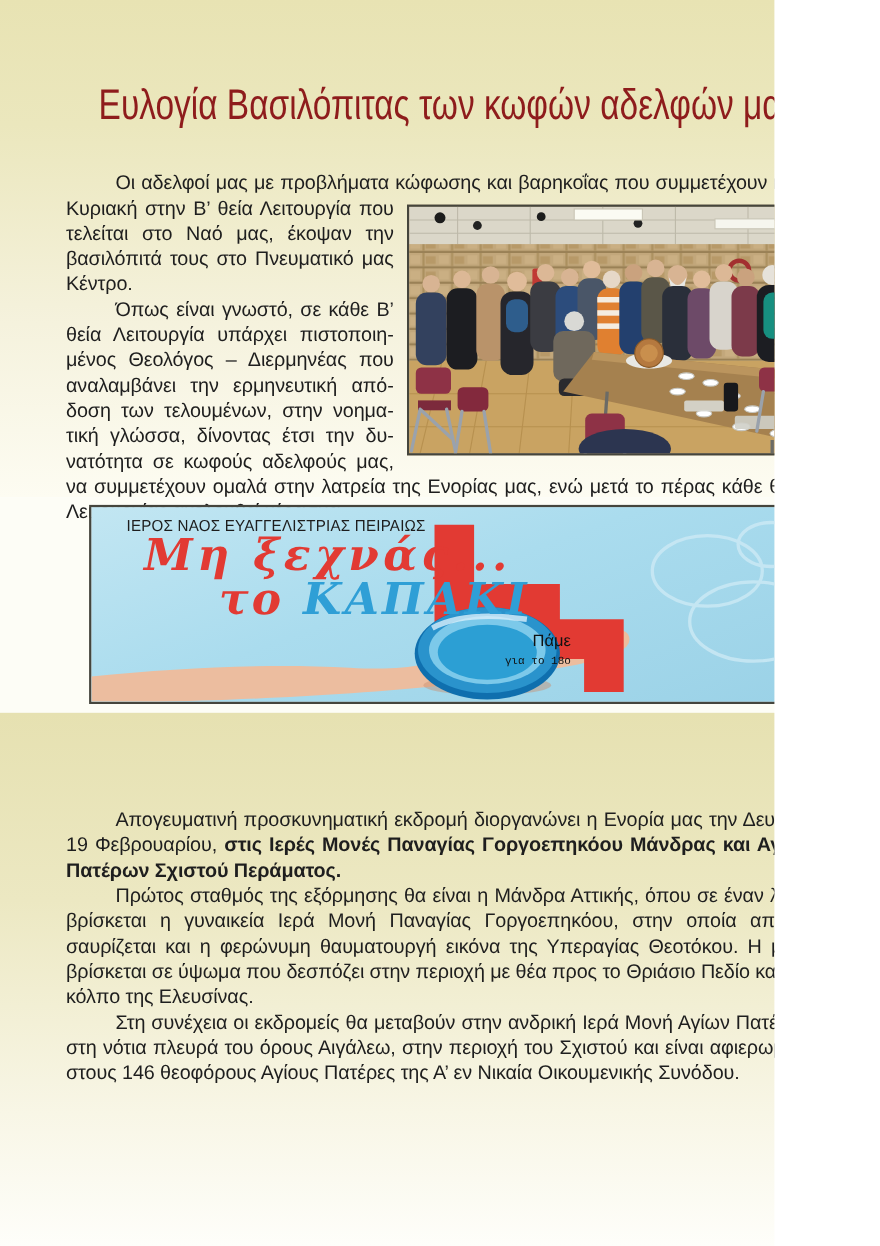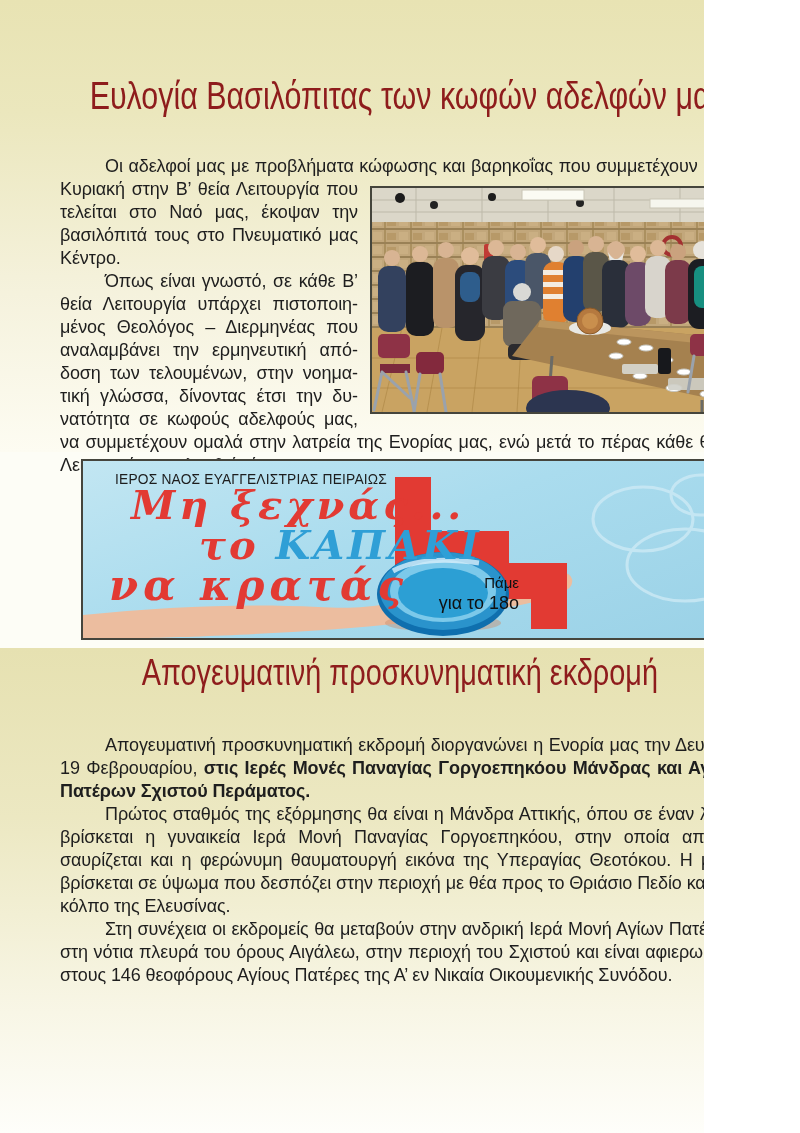--- a/index.html
+++ b/index.html
@@ -36,21 +36,21 @@
           letter-spacing:.2px;transform:scaleX(.95);transform-origin:left;white-space:nowrap;}
   .script{position:absolute;margin:0;font-family:"DejaVu Serif",serif;font-style:italic;
           font-weight:bold;color:var(--banner-red,#e23a33);white-space:nowrap;line-height:1;}
   #b-line1{left:48px;top:24px;font-size:40px;letter-spacing:4px;}
   #b-line2{left:116px;top:64px;font-size:40px;letter-spacing:3px;}
   #b-line2 .blue{color:var(--banner-blue,#2f9fd6);}
   #b-line3{left:26px;top:104px;font-size:42px;letter-spacing:5px;}
   .banner-svg{position:absolute;left:0;top:0;}
   .cap-text{position:absolute;left:296px;top:112px;width:140px;text-align:right;
             font-size:15px;line-height:20px;color:#101010;}
-  .muted{font-size:18px;}
+  .muted{font-size:10px;font-family:Liberation Mono, monospace;}
 </style>
 </head>
 <body>
 
 <div id="page">
   <div class="bg-top"></div>
   <div class="strip"></div>
   <div class="bg-bottom"></div>
 
   <h1 class="title" id="title1"><span class="sq">Ευλογία Βασιλόπιτας των κωφών αδελφών μας</span></h1>
@@ -225,27 +225,25 @@
         <ellipse cx="360" cy="133" rx="66" ry="42" fill="#0f6fae"></ellipse>
         <ellipse cx="360" cy="130" rx="63" ry="39" fill="#2a93cc"></ellipse>
         <ellipse cx="360" cy="130" rx="53" ry="31" fill="#7cc9ea"></ellipse>
         <ellipse cx="360" cy="132" rx="45" ry="25" fill="#2c9fd4"></ellipse>
         <path d="M310,110 Q340,94 396,102" stroke="#d8effa" stroke-width="5" fill="none" opacity=".8"></path>
       </g>
     </svg>
     <div class="banner-church">ΙΕΡΟΣ ΝΑΟΣ ΕΥΑΓΓΕΛΙΣΤΡΙΑΣ ΠΕΙΡΑΙΩΣ</div>
     <p class="script" id="b-line1">Μη ξεχνάς...</p>
     <p class="script" id="b-line2"><span>το </span><span class="blue">ΚΑΠΑΚΙ</span></p>
-    <p class="script" id="b-line3">να κρατάς</p>
     <div class="cap-text">
       <div>Πάμε</div>
       <div class="muted">για το 18ο</div>
     </div>
   </div>
 
-  <h1 class="title" id="title2"><span class="sq">Απογευματινή προσκυνηματική εκδρομή</span></h1>
 
   <div class="body-block" id="s2-body">
     <p><span>Απογευματινή προσκυνηματική εκδρομή διοργανώνει η Ενορία μας την Δευτέ­ρα 19 Φεβρουαρίου, </span><span class="b">στις Ιερές Μονές Παναγίας Γοργοεπηκόου Μάνδρας και Αγίων Πατέρων Σχιστού Περάματος.</span></p>
     <p><span>Πρώτος σταθμός της εξόρμησης θα είναι η Μάνδρα Αττικής, όπου σε έναν λό­φο βρίσκεται η γυναικεία Ιερά Μονή Παναγίας Γοργοεπηκόου, στην οποία αποθη­σαυρίζεται και η φερώνυμη θαυματουργή εικόνα της Υπεραγίας Θεοτόκου. Η μονή βρίσκεται σε ύψωμα που δεσπόζει στην περιοχή με θέα προς το Θριάσιο Πεδίο και τον κόλπο της Ελευσίνας.</span></p>
     <p><span>Στη συνέχεια οι εκδρομείς θα μεταβούν στην ανδρική Ιερά Μονή Αγίων Πατέ­ρων στη νότια πλευρά του όρους Αιγάλεω, στην περιοχή του Σχιστού και είναι α­φιερωμένη στους 146 θεοφόρους Αγίους Πατέρες της Α’ εν Νικαία Οικουμενικής Συνόδου.</span></p>
   </div>
 </div>
 
 </body></html>

